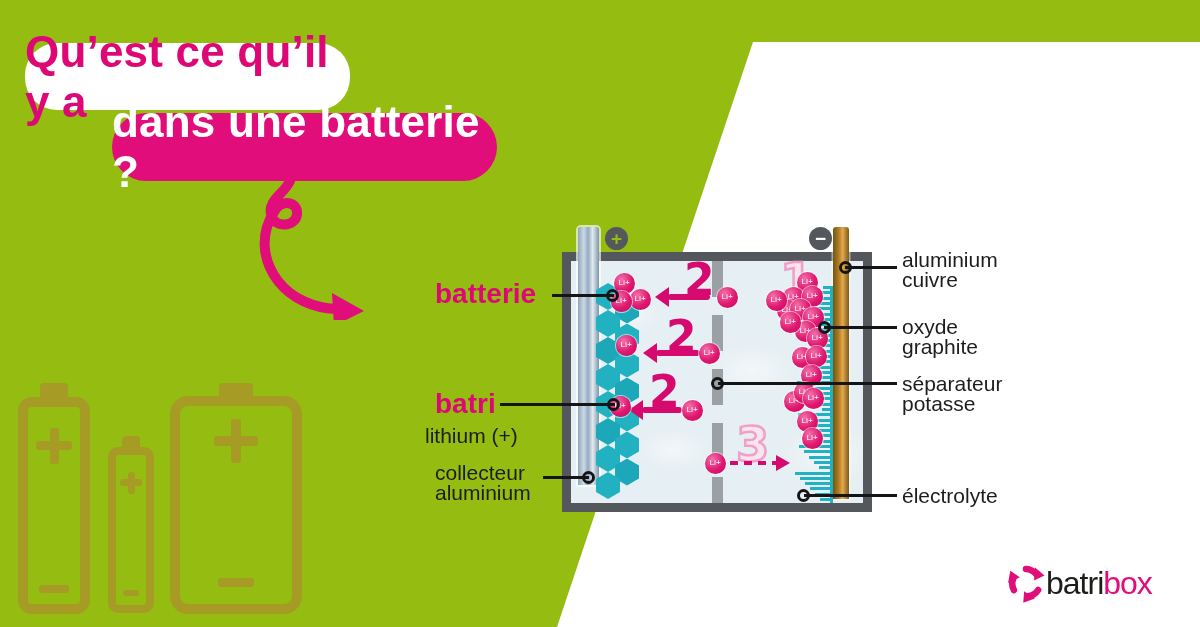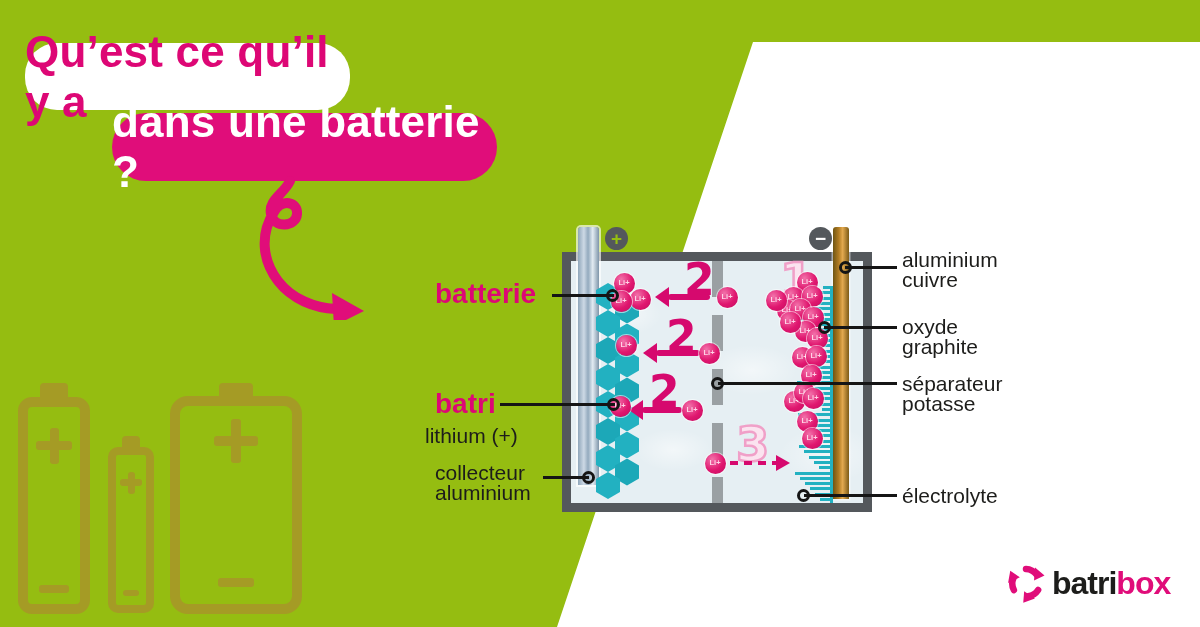--- a/index.html
+++ b/index.html
@@ -67,21 +67,21 @@
   .ion span{font-size:7.5px;font-weight:bold;color:#ffd3e6;line-height:1;}
 
   .cline{position:absolute;height:3px;background:#151515;}
   .cdot{position:absolute;width:13px;height:13px;border:3px solid #151515;border-radius:50%;background:transparent;}
 
   .lbl{position:absolute;font-size:21px;line-height:20px;color:#1d1d1b;}
   .lbl-strong{position:absolute;font-size:28px;line-height:26px;font-weight:bold;color:#dd0775;}
 
   
   .logo{position:absolute;left:1006px;top:563px;display:flex;align-items:center;}
-  .logo-text{font-size:32px;font-weight:bold;letter-spacing:-1px;line-height:1;margin-left:6px;}
+  .logo-text{font-size:32px;font-weight:normal;letter-spacing:-1px;line-height:1;}
   .logo-black{color:#1d1d1b;} .logo-pink{color:#e00d7a;}
 </style>
 </head>
 <body>
 
 <div id="stage">
 
   <div class="green-bg"></div>
 
   <div class="bubble bubble-white">

